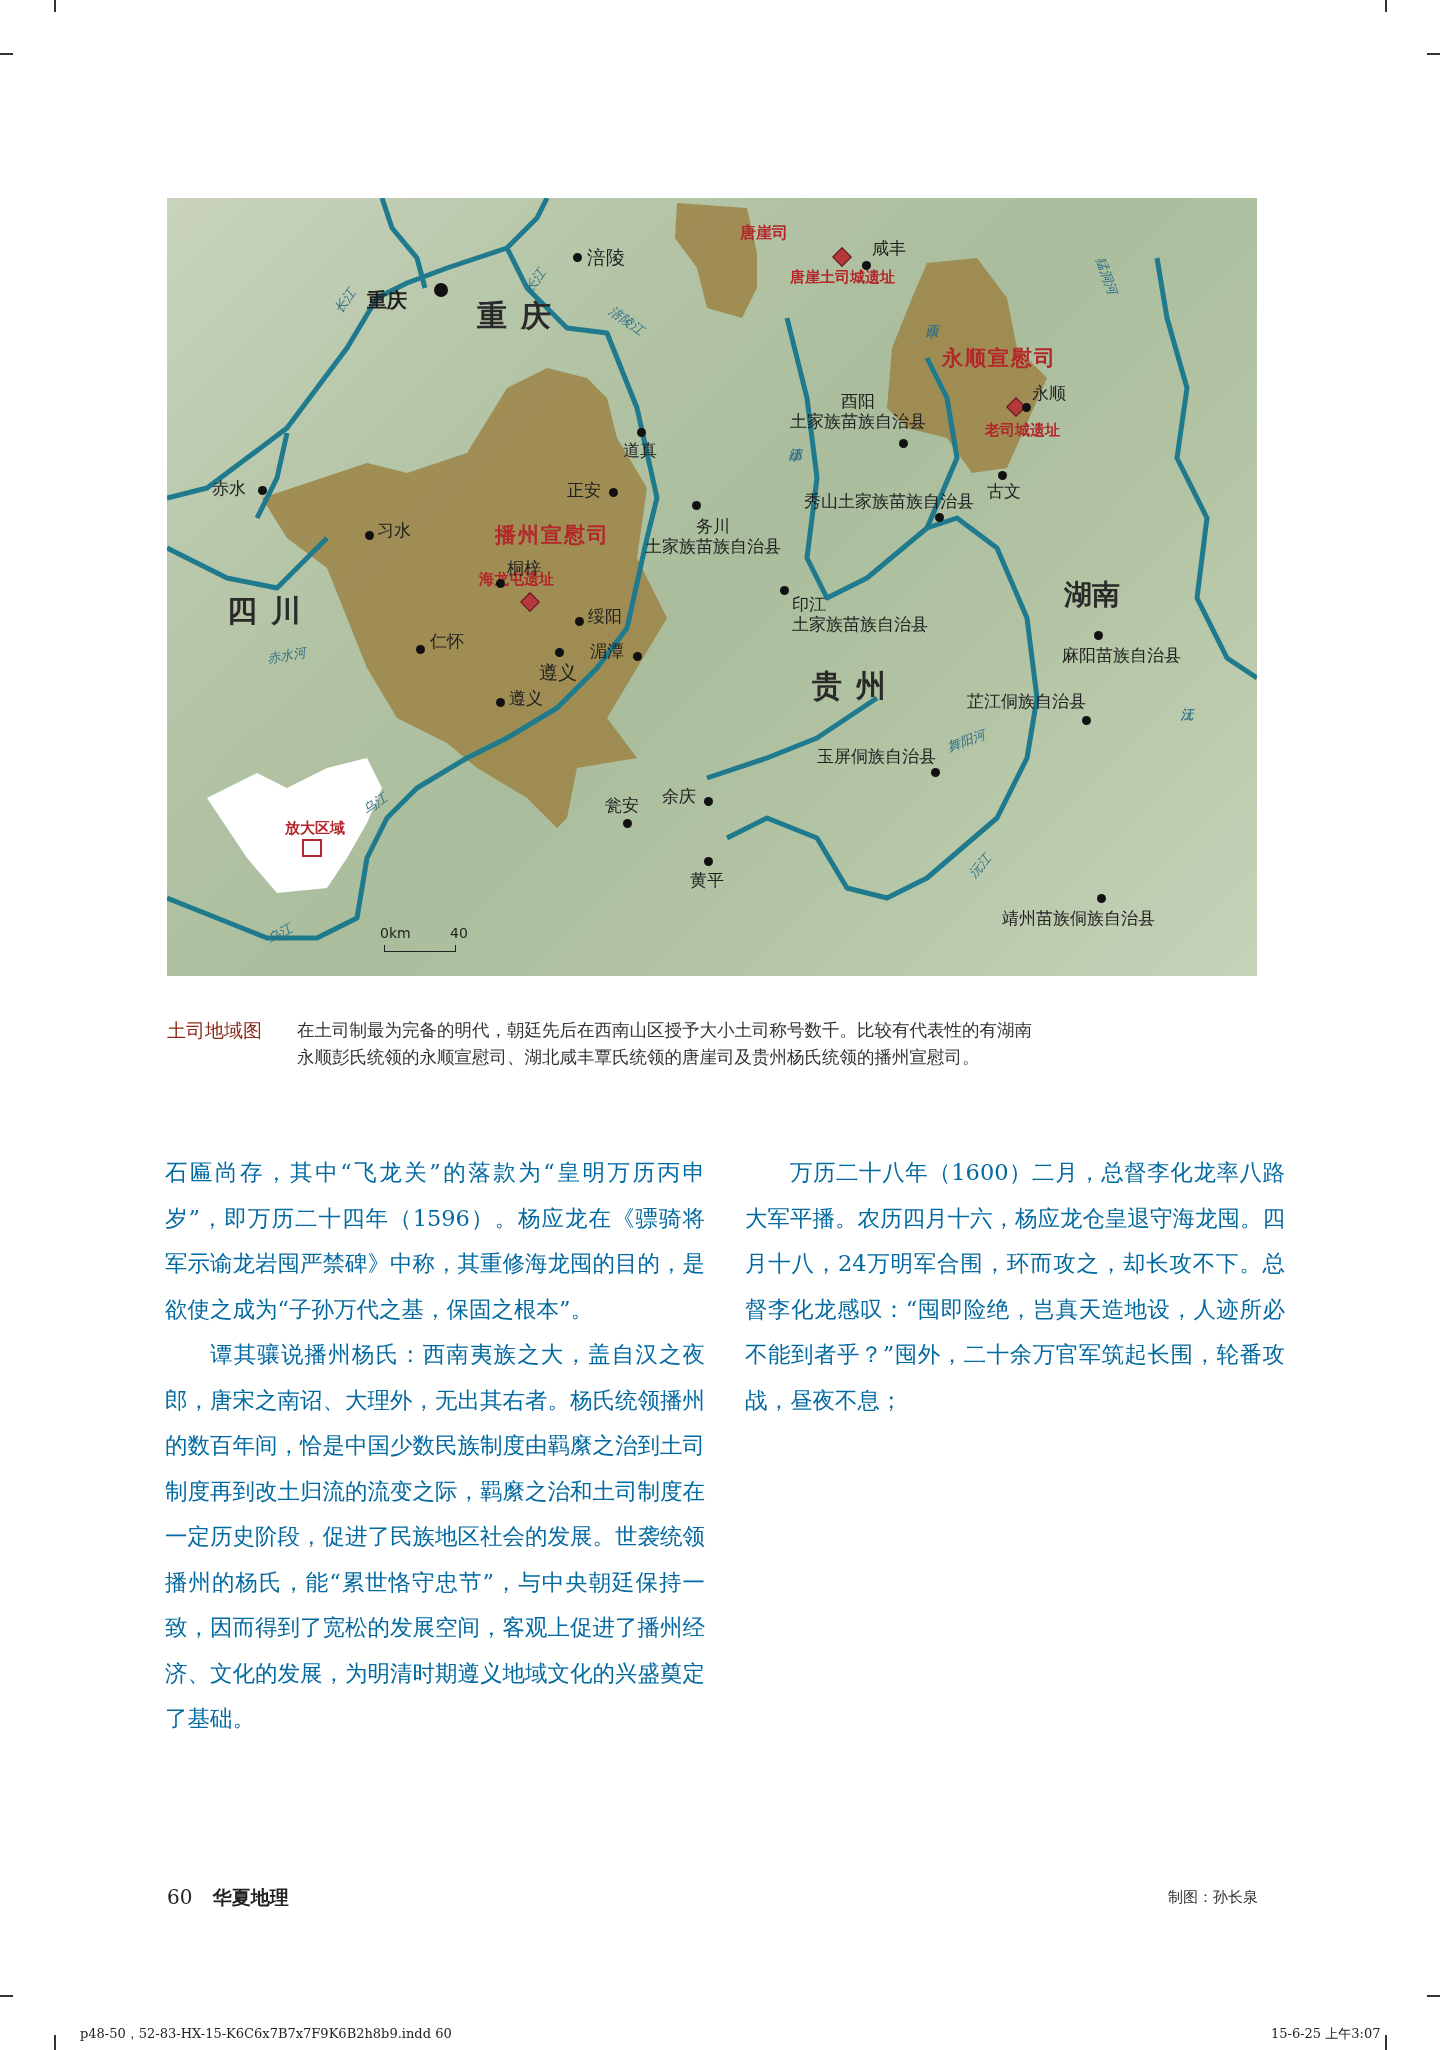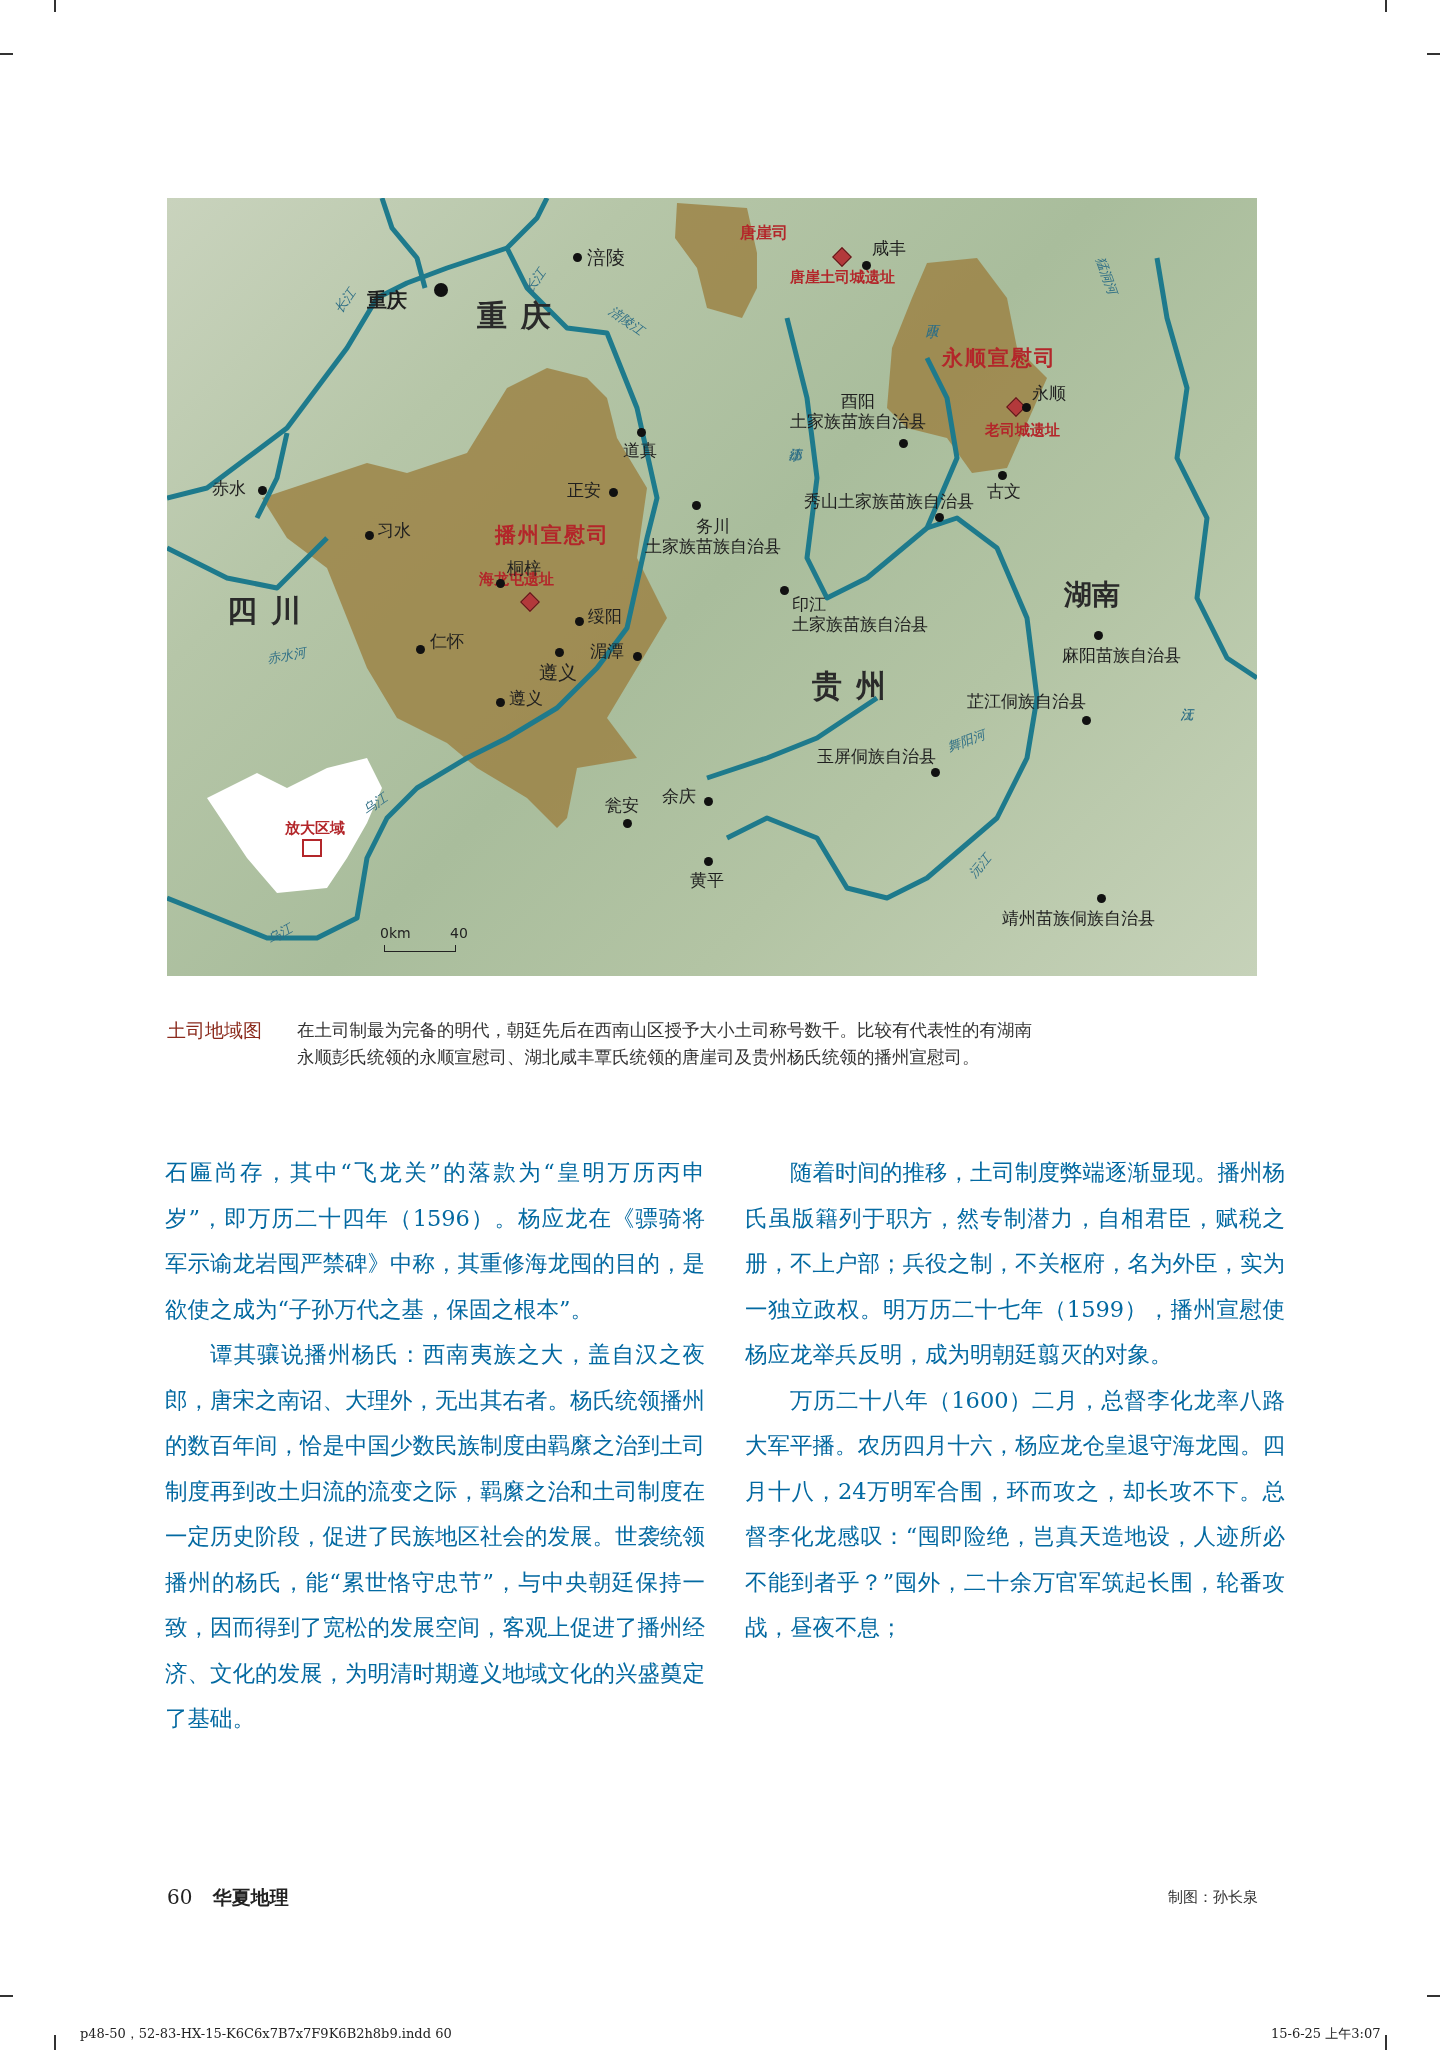--- a/index.html
+++ b/index.html
@@ -167,21 +167,20 @@
   <span class="ttl">土司地域图</span>
   <span class="c1">在土司制最为完备的明代，朝廷先后在西南山区授予大小土司称号数千。比较有代表性的有湖南</span>
   <span class="c2">永顺彭氏统领的永顺宣慰司、湖北咸丰覃氏统领的唐崖司及贵州杨氏统领的播州宣慰司。</span>
 </div>
 
 <div class="col col1">
   <p>石匾尚存，其中“飞龙关”的落款为“皇明万历丙申岁”，即万历二十四年（1596）。杨应龙在《骠骑将军示谕龙岩囤严禁碑》中称，其重修海龙囤的目的，是欲使之成为“子孙万代之基，保固之根本”。</p>
   <p class="indent">谭其骧说播州杨氏：西南夷族之大，盖自汉之夜郎，唐宋之南诏、大理外，无出其右者。杨氏统领播州的数百年间，恰是中国少数民族制度由羁縻之治到土司制度再到改土归流的流变之际，羁縻之治和土司制度在一定历史阶段，促进了民族地区社会的发展。世袭统领播州的杨氏，能“累世恪守忠节”，与中央朝廷保持一致，因而得到了宽松的发展空间，客观上促进了播州经济、文化的发展，为明清时期遵义地域文化的兴盛奠定了基础。</p>
 </div>
 <div class="col col2">
-  <p class="indent">随着时间的推移，土司制度弊端逐渐显现。播州杨氏虽版籍列于职方，然专制潜力，自相君臣，赋税之册，不上户部；兵役之制，不关枢府，名为外臣，实为一独立政权。明万历二十七年（1599），播州宣慰使杨应龙举兵反明，成为明朝廷翦灭的对象。</p>
   <p class="indent">万历二十八年（1600）二月，总督李化龙率八路大军平播。农历四月十六，杨应龙仓皇退守海龙囤。四月十八，24万明军合围，环而攻之，却长攻不下。总督李化龙感叹：“囤即险绝，岂真天造地设，人迹所必不能到者乎？”囤外，二十余万官军筑起长围，轮番攻战，昼夜不息；</p>
 </div>
 
 <div class="folio">
   <span>60</span>
   <b>华夏地理</b>
 </div>
 <div class="credit">制图：孙长泉</div>
 <div class="slug">p48-50，52-83-HX-15-K6C6x7B7x7F9K6B2h8b9.indd   60</div>
 <div class="stamp">15-6-25   上午3:07</div>

